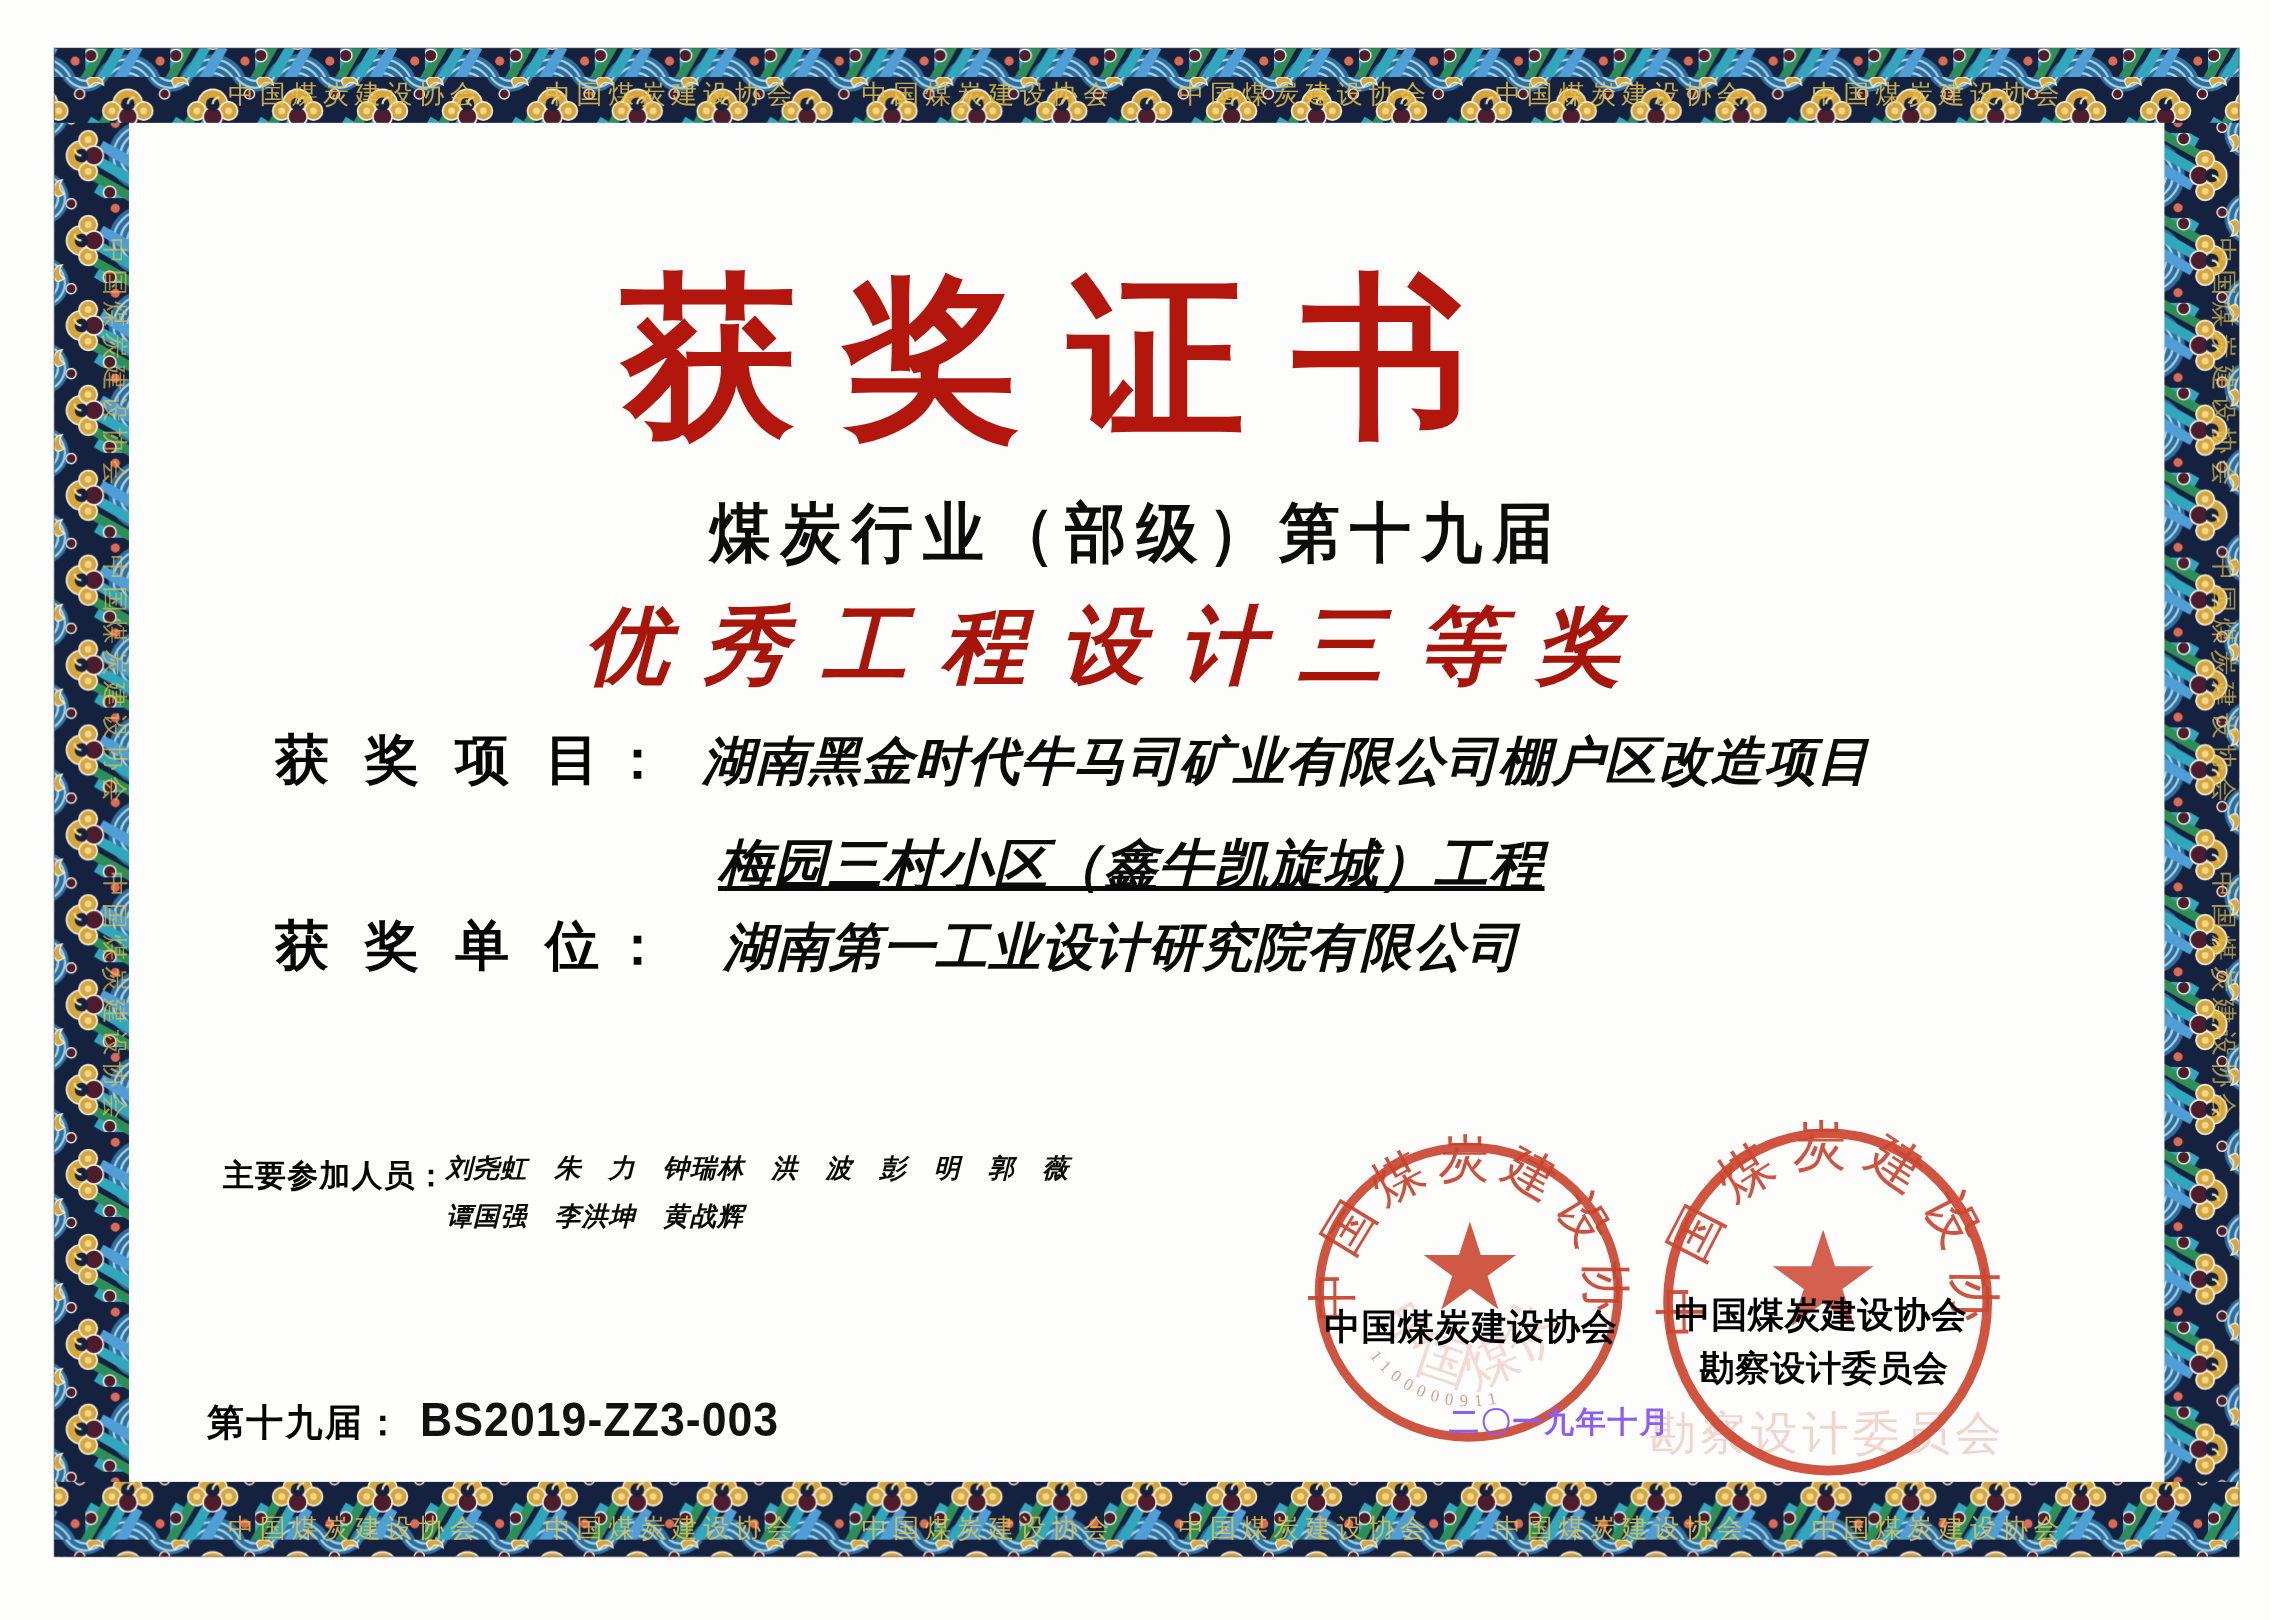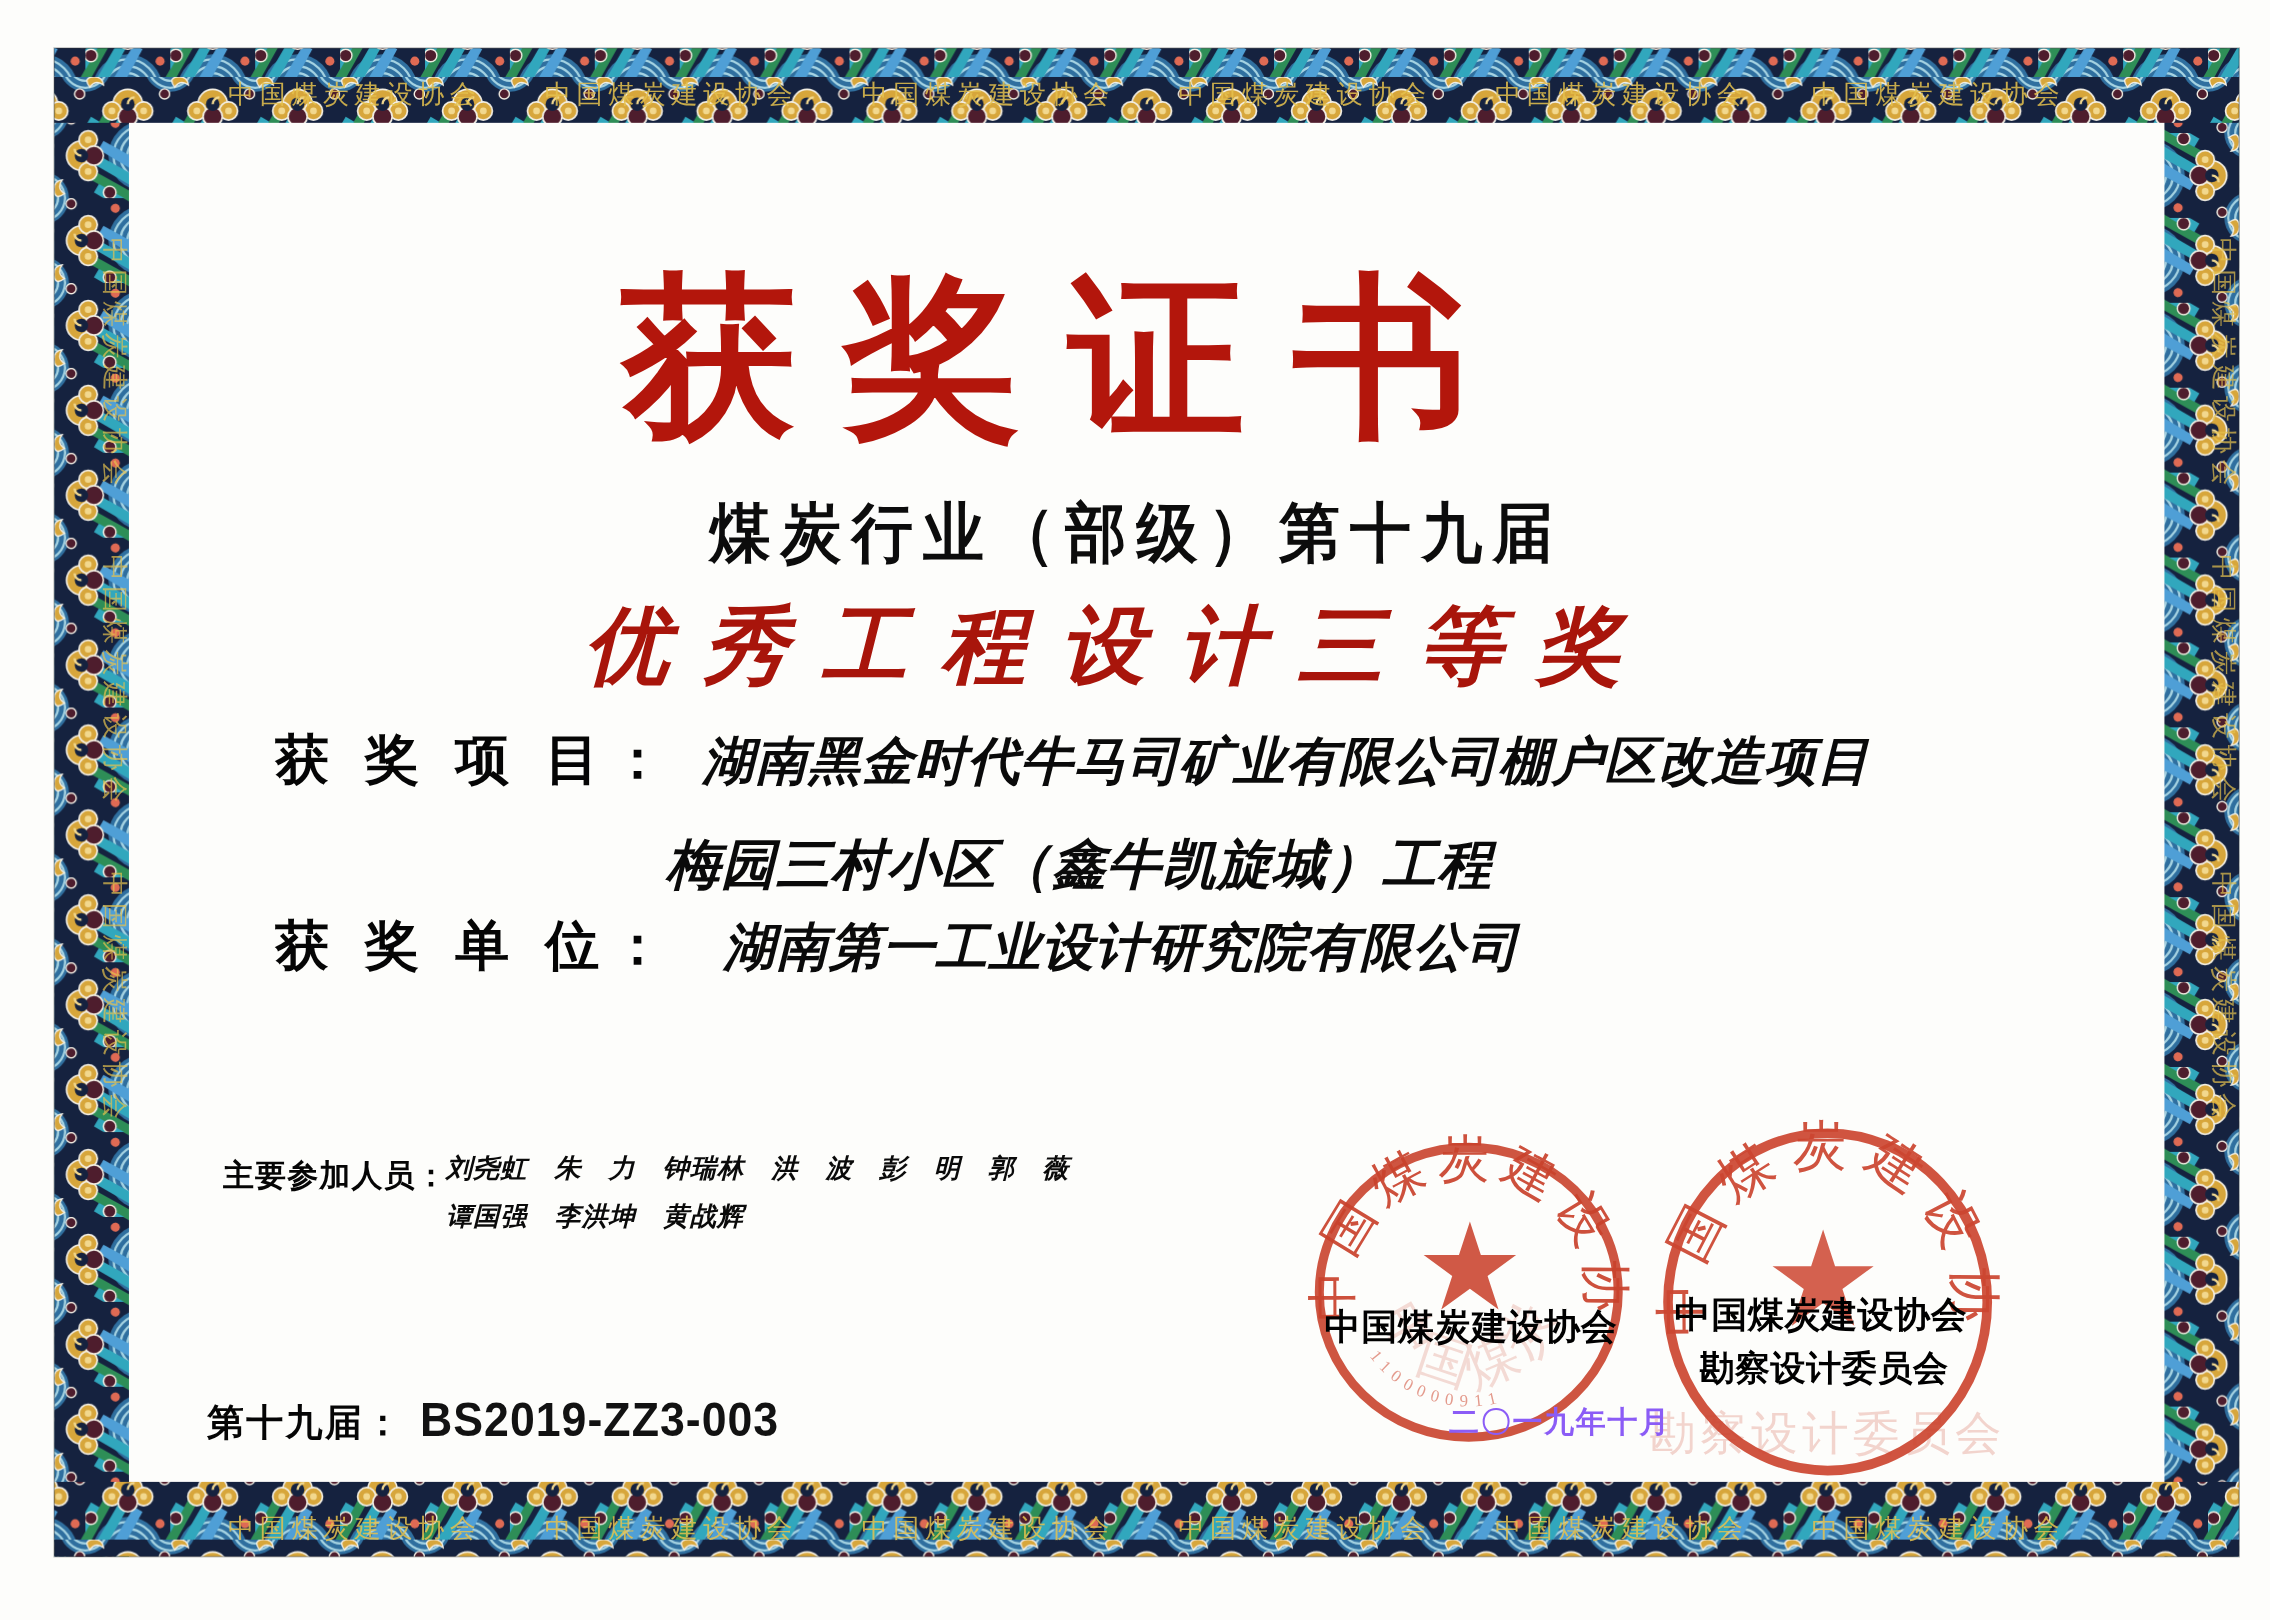--- a/index.html
+++ b/index.html
@@ -172,21 +172,21 @@
 
   <div class="abs center subtitle">煤炭行业（部级）第十九届</div>
 
   <div class="abs center award">优秀工程设计三等奖</div>
 
   <div class="abs row" style="left:275px;top:733px;">
     <span class="field-label">获 奖 项 目：</span>
     <span class="script">湖南黑金时代牛马司矿业有限公司棚户区改造项目</span>
   </div>
 
-  <div class="abs script proj2" style="left:666px;top:837px;">梅园三村小区（鑫牛凯旋城）工程</div>
+  <div class="abs script proj2" style="left:718px;top:837px;text-decoration:underline;">梅园三村小区（鑫牛凯旋城）工程</div>
 
   <div class="abs row" style="left:275px;top:919px;gap:21px;">
     <span class="field-label">获 奖 单 位：</span>
     <span class="script">湖南第一工业设计研究院有限公司</span>
   </div>
 
   <div class="abs part-label" style="left:223px;top:1160px;">主要参加人员：</div>
   <div class="abs script part-names" style="left:446px;top:1155px;">刘尧虹　朱　力　钟瑞林　洪　波　彭　明　郭　薇</div>
   <div class="abs script part-names" style="left:446px;top:1203px;">谭国强　李洪坤　黄战辉</div>
 

